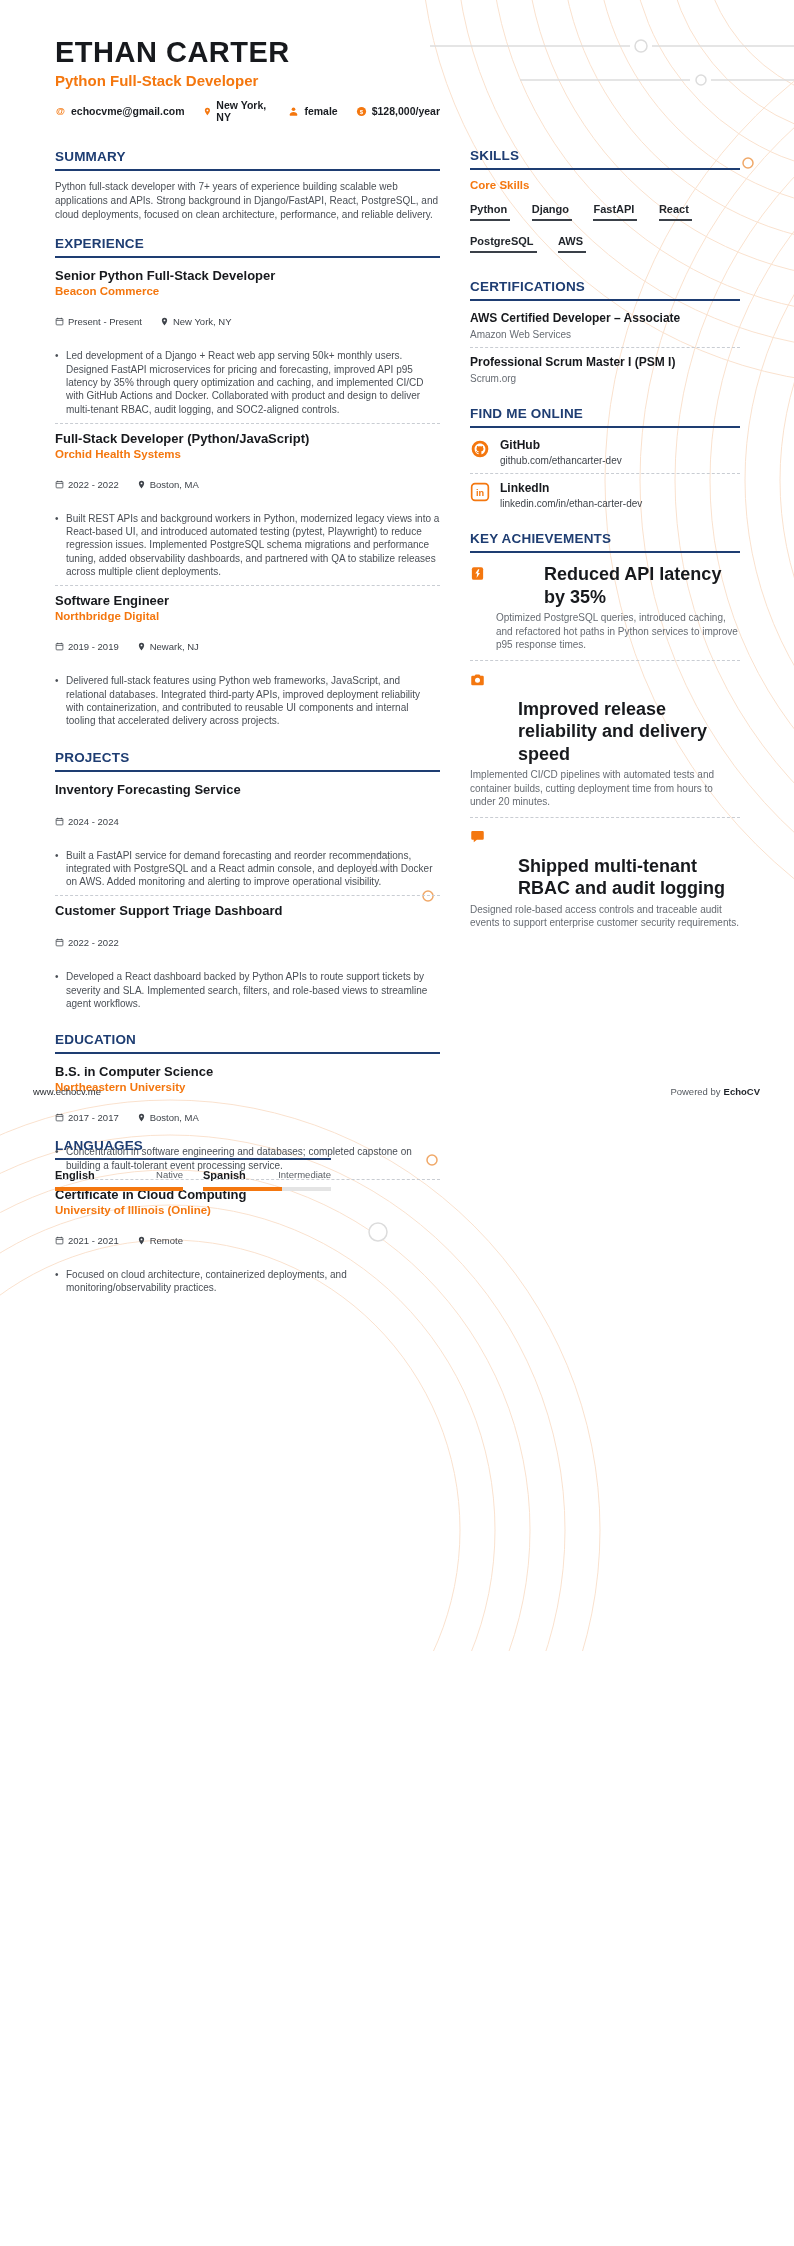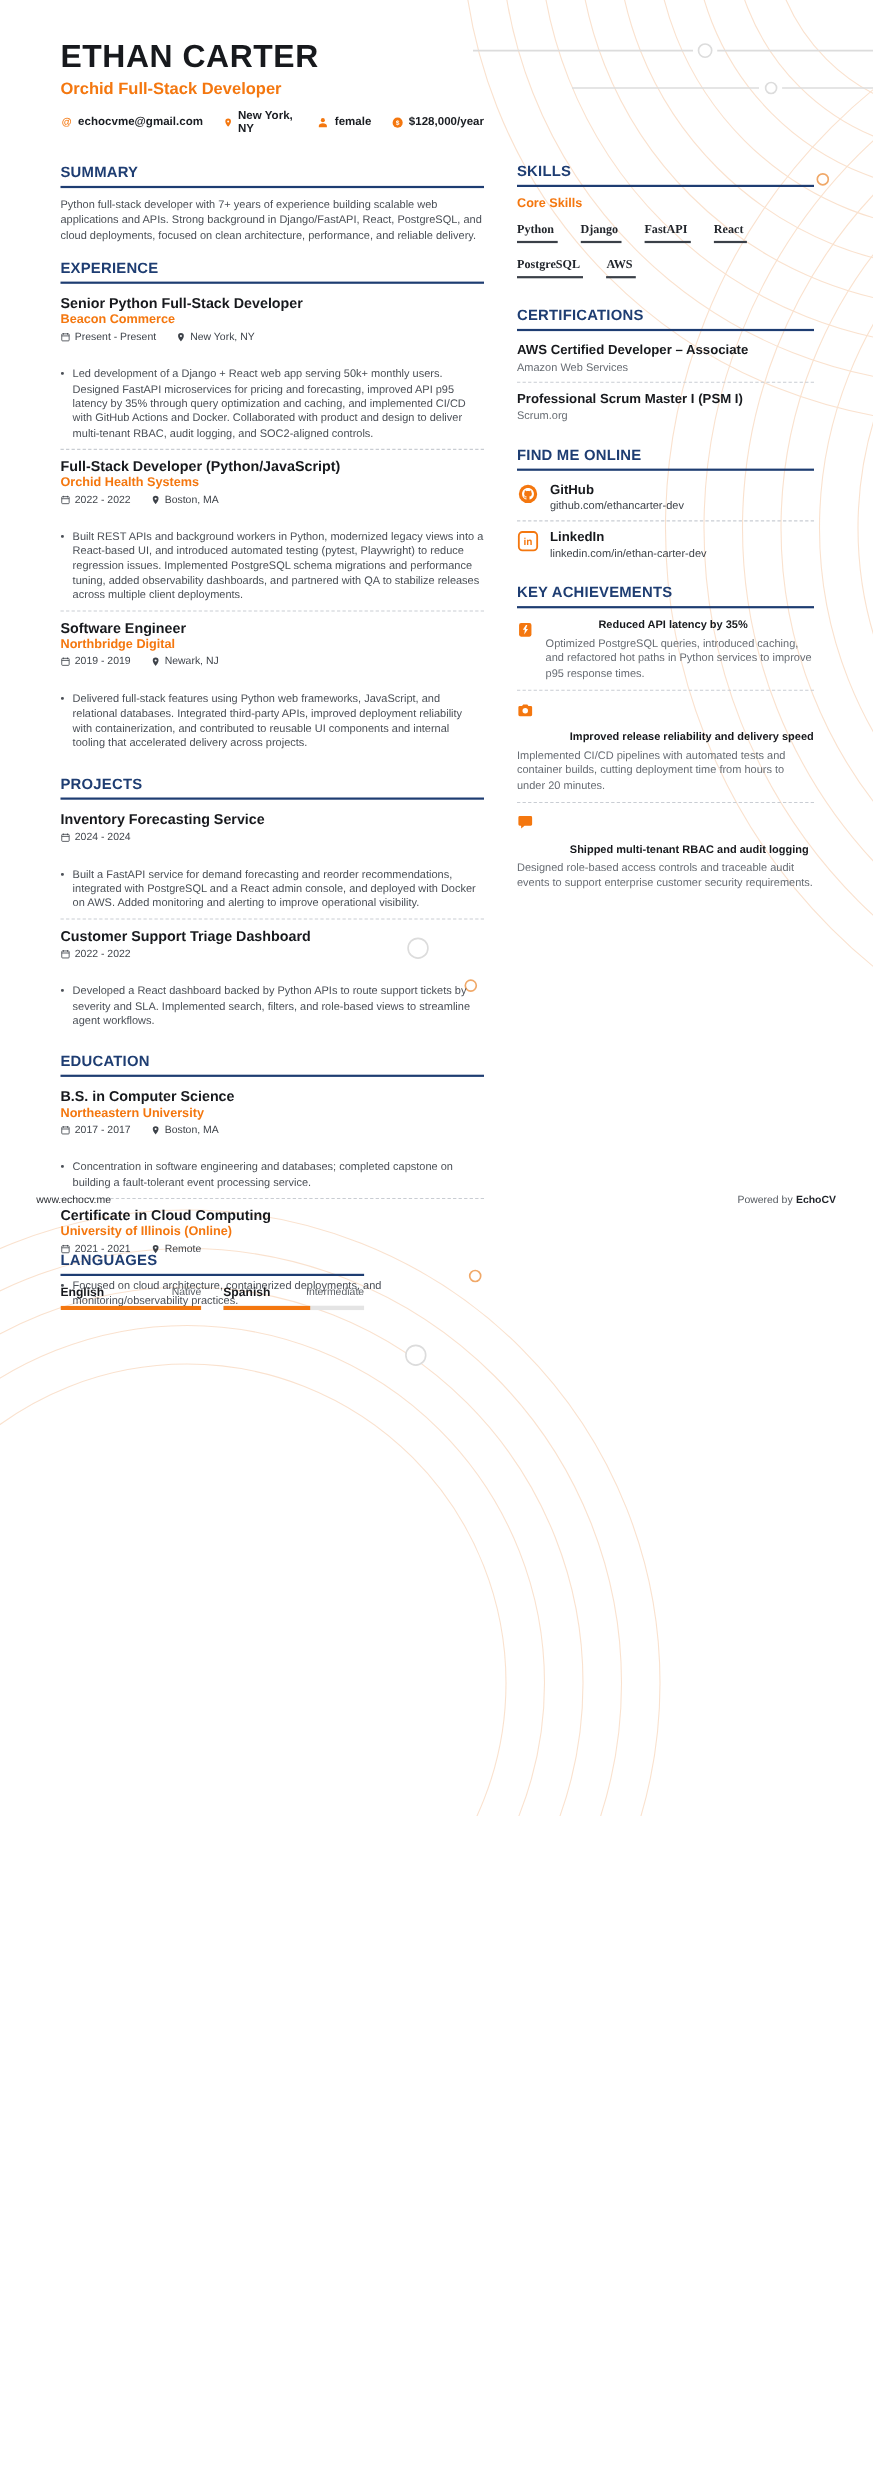--- a/index.html
+++ b/index.html
@@ -33,47 +33,47 @@
     margin:0 0 9px 0;padding-bottom:5px;font-size:13.5px;font-weight:bold;
     color:var(--navy);border-bottom:2px solid var(--navy);letter-spacing:.2px;
   }
   .summary-text{font-size:10px;line-height:1.38;color:var(--body);}
 
   .entry{padding:7px 0;}
   .entry:first-of-type{padding-top:1px;}
   .entry + .entry{border-top:1px dashed var(--dash);}
   .etitle{font-size:13px;font-weight:bold;color:#17191d;}
   .company{margin-top:2px;font-size:11.5px;font-weight:bold;color:var(--accent);}
-  .meta{display:flex;gap:18px;margin-top:4px;align-items:center;color:#3e434a;}
+  .meta{display:flex;gap:18px;margin-top:19px;align-items:center;color:#3e434a;}
   .mitem{display:flex;align-items:center;gap:4px;font-size:9.5px;}
   .bullet{display:flex;margin-top:22px;font-size:10px;line-height:1.33;color:var(--body);}
   .bullet .dot{flex:0 0 11px;}
   .bullet .dot::before{content:"•";}
 
   
   .grp-label{font-size:11.5px;font-weight:bold;color:var(--accent);margin-bottom:9px;}
-  .skills-wrap{line-height:1;font-family:Liberation Serif, serif;}
+  .skills-wrap{line-height:1;}
   .skill{display:inline-block;font-size:11px;font-weight:bold;color:#22262c;
     border-bottom:2px solid #3a4048;padding:0 3px 4px 0;margin:0 17px 11px 0;}
   .cert{padding:7px 0;}
   .cert:first-of-type{padding-top:1px;}
   .cert + .cert{border-top:1px dashed var(--dash);}
   .cert .cname{font-size:12px;font-weight:bold;color:#17191d;line-height:1.25;}
   .cert .corg{margin-top:3px;font-size:10px;color:var(--muted);}
   .online{display:flex;gap:10px;padding:7px 0;align-items:flex-start;}
   .online:first-of-type{padding-top:1px;}
   .online + .online{border-top:1px dashed var(--dash);}
   .online .oic{flex:0 0 20px;color:var(--accent);padding-top:1px;}
   .online .onm{font-size:12px;font-weight:bold;color:#17191d;}
   .online .ourl{margin-top:3px;font-size:10px;color:#3e434a;}
   .ach{display:flex;gap:10px;padding:8px 0;align-items:flex-start;}
   .ach:first-of-type{padding-top:1px;}
   .ach + .ach{border-top:1px dashed var(--dash);flex-direction:column;}
   .ach .aic{flex:0 0 16px;color:var(--accent);padding-top:1px;}
-  .ach .atitle{font-size:10px;font-weight:bold;color:#17191d;line-height:1.25;padding-left:48px;}
+  .ach .atitle{font-size:18px;font-weight:bold;color:#17191d;line-height:1.25;padding-left:48px;}
   .ach .adesc{margin-top:3px;font-size:10px;line-height:1.35;color:var(--muted);}
 
   
   .page-footer{position:absolute;left:33px;right:34px;display:flex;
     justify-content:space-between;align-items:center;font-size:9.5px;color:#2b2e33;z-index:1;}
   .pf-1{top:1086px;}
   .pf-2{top:2220px;}
   .powered .pfx{color:#555a60;}
   .powered .brand{font-weight:bold;color:#1f2329;margin-left:3px;}
 
@@ -177,21 +177,21 @@
       <circle cx="432" cy="1160" r="5"></circle>
     </g>
   </svg>
 
   <div class="content">
 
     <div class="col-left">
 
       <header>
         <h1>ETHAN CARTER</h1>
-        <div class="role">Orchid Full-Stack Developer</div>
+        <div class="role">Python Full-Stack Developer</div>
         <div class="contact">
           <span class="citem">
             <svg class="ic" width="11" height="11">
                 <use href="#i-at"></use>
               </svg>
             <span>echocvme@gmail.com</span>
           </span>
           <span class="citem">
             <svg class="ic" width="11" height="11">
                 <use href="#i-pin"></use>

